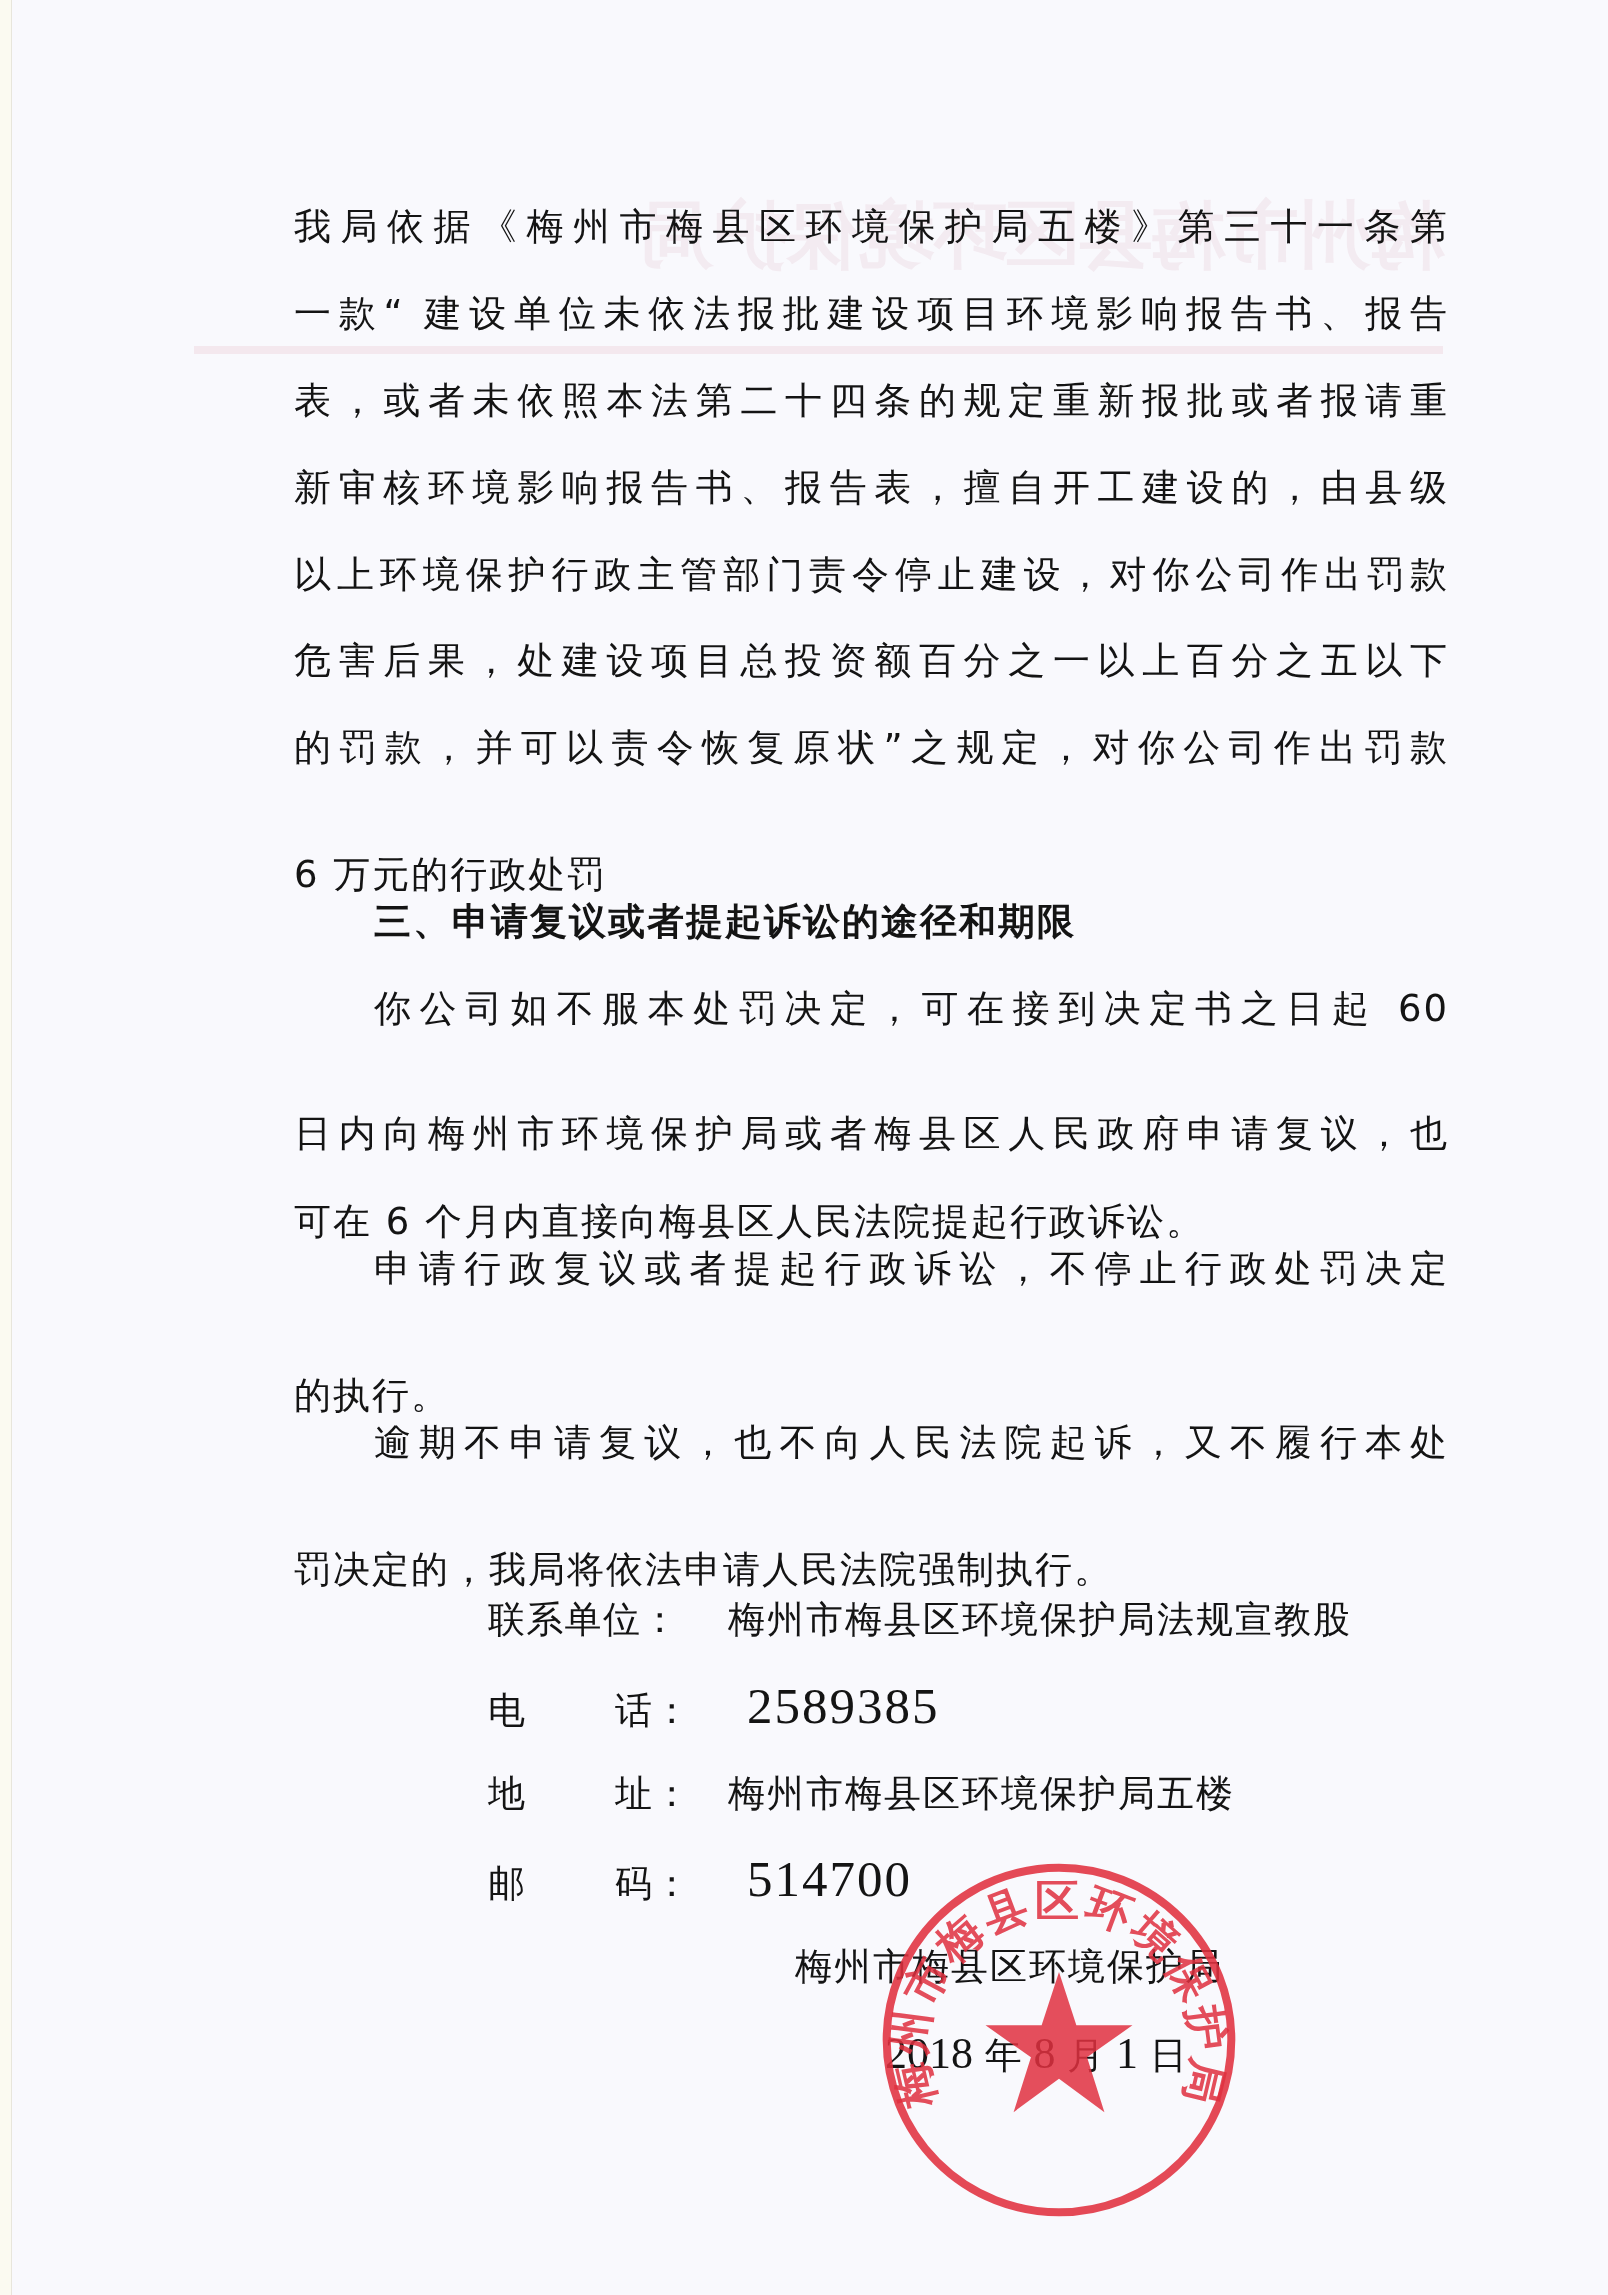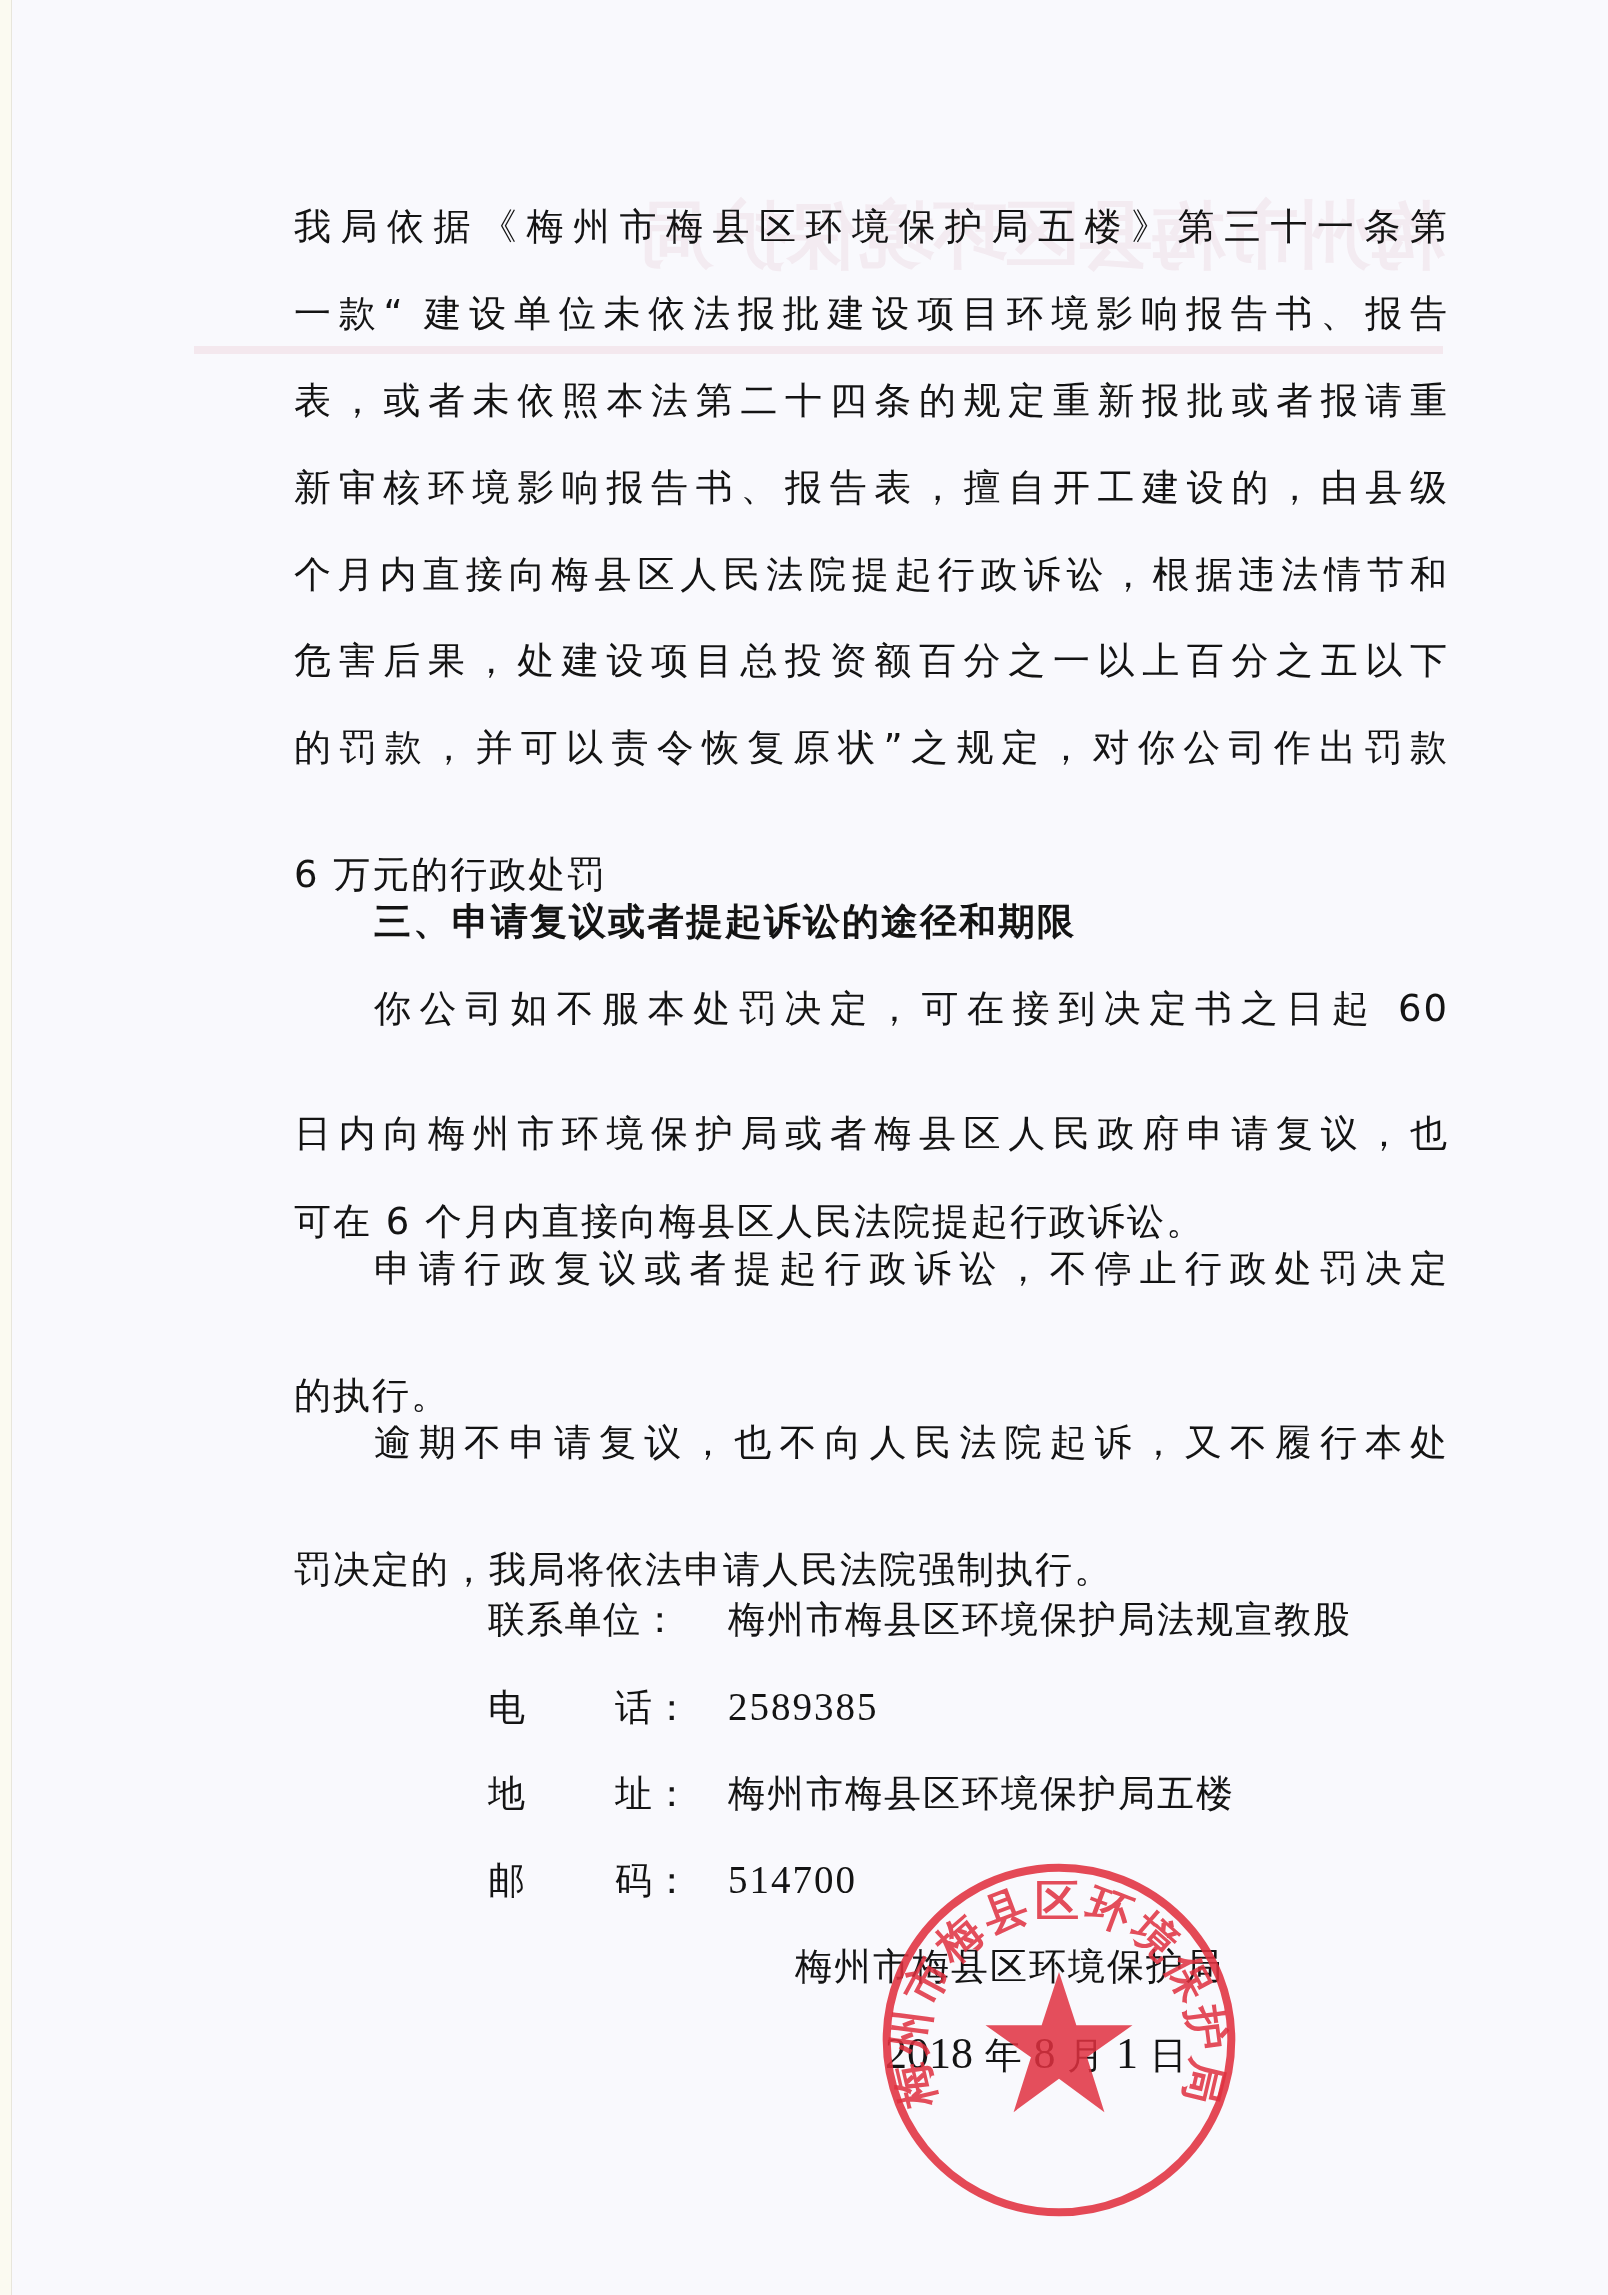--- a/index.html
+++ b/index.html
@@ -28,42 +28,42 @@
     white-space:nowrap; text-align:justify; text-align-last:justify;
   }
   .line.short { text-align:left; text-align-last:left; width:auto;margin-top:40px; }
   .line.indent { left:374px; width:1075px; }
   .heading { position:absolute; left:374px; font-size:37px; line-height:53px;
     font-weight:bold; letter-spacing:2px; white-space:nowrap; }
   .contact-row { position:absolute; left:488px; font-size:37px; line-height:53px; white-space:nowrap; }
   .contact-row .label { display:inline-block; width:240px; letter-spacing:1.3px; }
   .contact-row .label .k { display:inline-block; }
   .contact-row .value { letter-spacing:2px; }
-  .num { font-family:"Liberation Serif", serif; font-size:39px; letter-spacing:2.7px; }
+  .num { font-family:"Liberation Serif", serif; font-size:51px; letter-spacing:2.7px;margin-left:19px; }
   .org { position:absolute; left:795px; top:1940px; font-size:37px; line-height:53px; letter-spacing:2px; white-space:nowrap; }
   .date { position:absolute; left:885px; top:2027px; font-size:37px; line-height:53px; white-space:nowrap; }
   .date .n { font-family:"Liberation Serif", serif; font-size:44px; }
   .stamp { position:absolute; left:872px; top:1853px; width:374px; height:374px; pointer-events:none; }
 </style>
 </head>
 <body>
 
 <div class="left-strip"></div>
 
 <div class="ghost-header">梅州市梅县区环境保护局</div>
 <div class="ghost-rule"></div>
 
 <div>
 
   <div>
     <div class="line" style="top:200px;">我局依据《梅州市梅县区环境保护局五楼》第三十一条第</div>
     <div class="line" style="top:287px;">一款“ 建设单位未依法报批建设项目环境影响报告书、报告</div>
     <div class="line" style="top:374px;">表，或者未依照本法第二十四条的规定重新报批或者报请重</div>
     <div class="line" style="top:461px;">新审核环境影响报告书、报告表，擅自开工建设的，由县级</div>
-    <div class="line" style="top:548px;">个月内直接向梅县区人民法院提起行政诉讼，根据违法情节和</div>
+    <div class="line" style="top:548px;">以上环境保护行政主管部门责令停止建设，对你公司作出罚款</div>
     <div class="line" style="top:634px;">危害后果，处建设项目总投资额百分之一以上百分之五以下</div>
     <div class="line" style="top:721px;">的罚款，并可以责令恢复原状”之规定，对你公司作出罚款</div>
     <div class="line short" style="top:808px;">6 万元的行政处罚</div>
   </div>
 
   <div class="heading" style="top:895px;">三、申请复议或者提起诉讼的途径和期限</div>
 
   <div>
     <div class="line indent" style="top:982px;">你公司如不服本处罚决定，可在接到决定书之日起 60</div>
     <div class="line" style="top:1107px;">日内向梅州市环境保护局或者梅县区人民政府申请复议，也</div>

